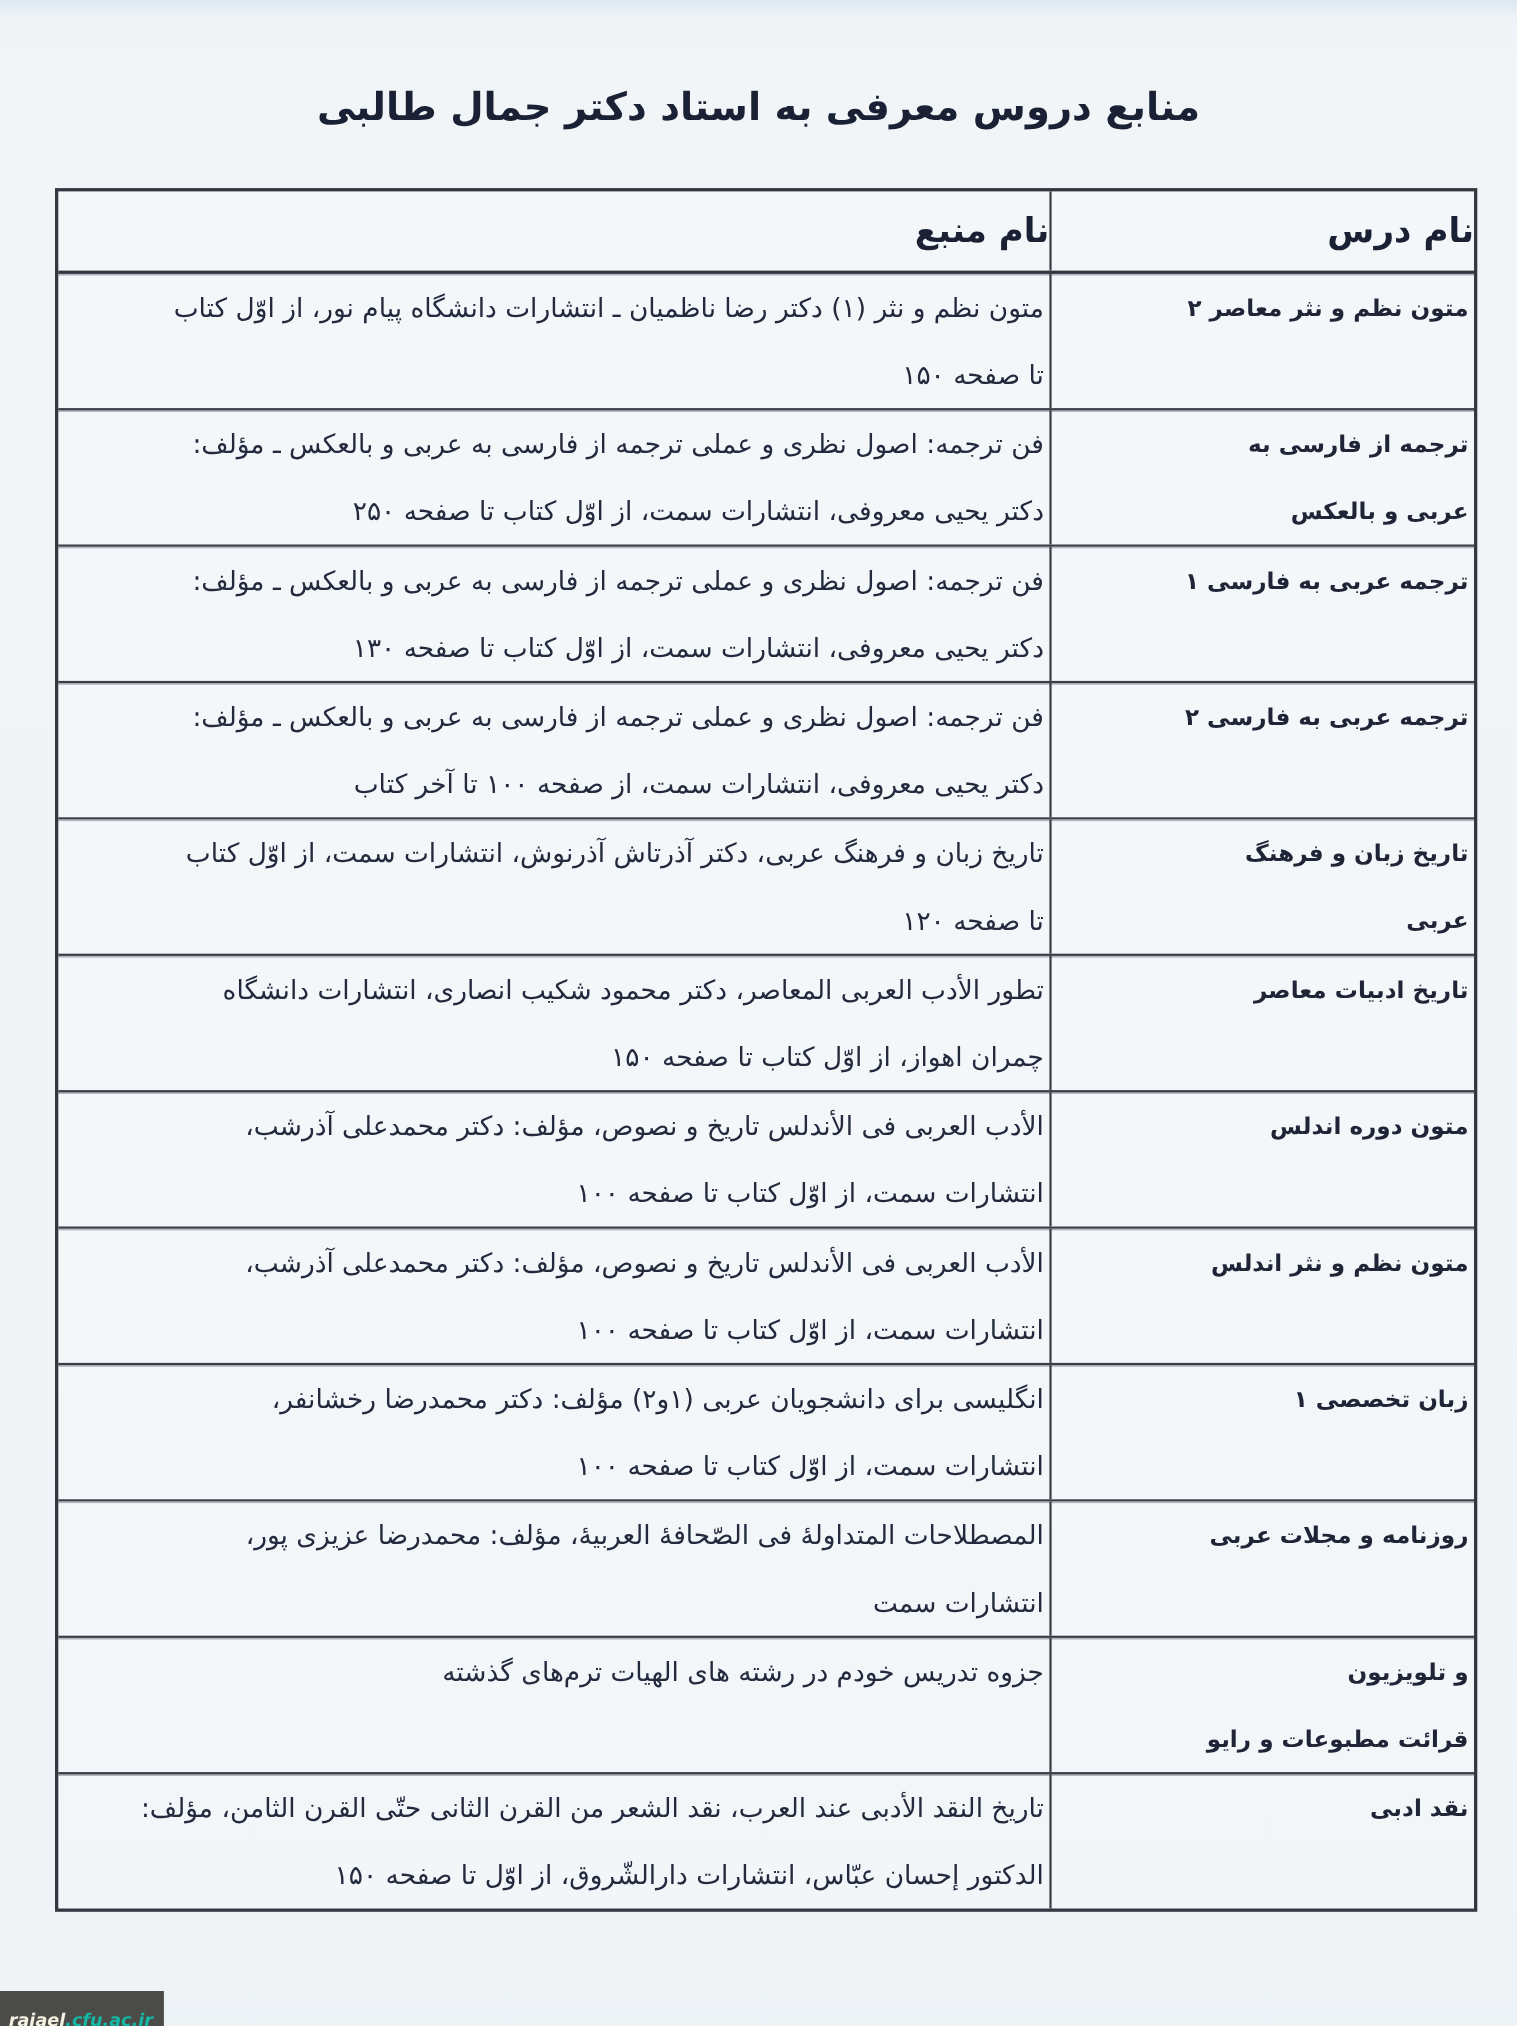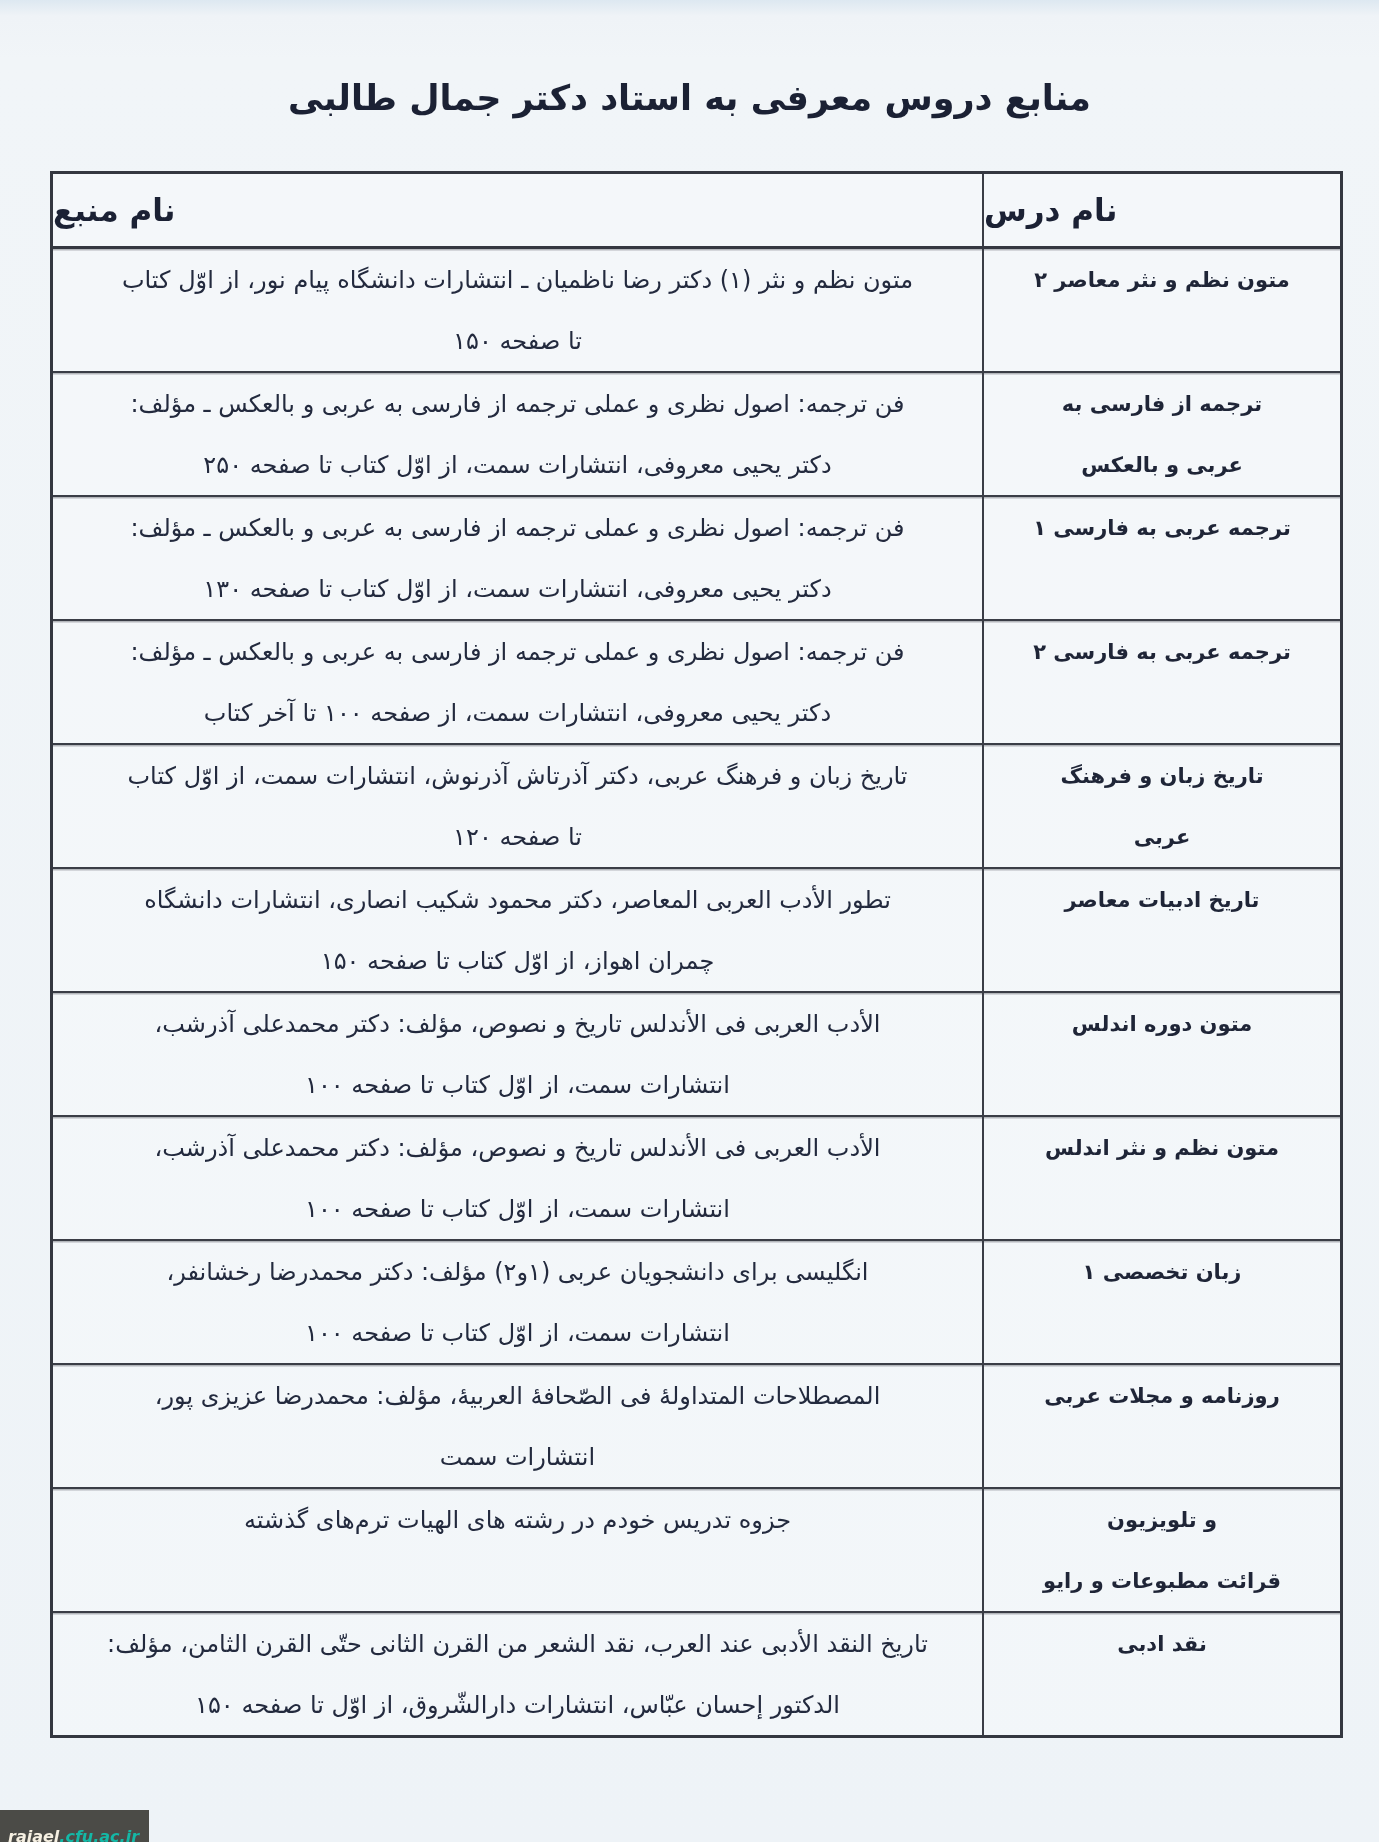--- a/index.html
+++ b/index.html
@@ -35,35 +35,35 @@
   .t-row {
     display: flex;
     border-bottom: 2px solid #3a3d46;
     box-shadow: 0 1.5px 0 rgba(58,61,70,0.35);
   }
   .t-row:last-child { border-bottom: none; box-shadow: none; }
   .header-row { height: 72px; border-bottom: 3px solid #343740; }
   .body-row { height: 122px; }
   .cell { box-sizing: border-box; display: flex; flex-direction: column; }
   .cell-course {
-    width: 358px;
+    width: 386px;
     border-left: 2px solid #3a3d46;
   }
   .cell-source { flex: 1; }
-  .head-cell { justify-content: center; align-items: flex-end; }
+  .head-cell { justify-content: center; align-items: flex-start; }
   .head-label {
     font-size: 31px;
     font-weight: 800;
     color: #1b2134;
   }
   .slot {
     flex: 1;
     display: flex;
     align-items: center;
-    justify-content: center;
+    justify-content: flex-start;
     overflow: hidden;
     padding: 0 5px;
   }
   .course-text {
     font-size: 21px;
     font-weight: 700;
     color: #1f2537;
     white-space: nowrap;
   }
   .source-text {

